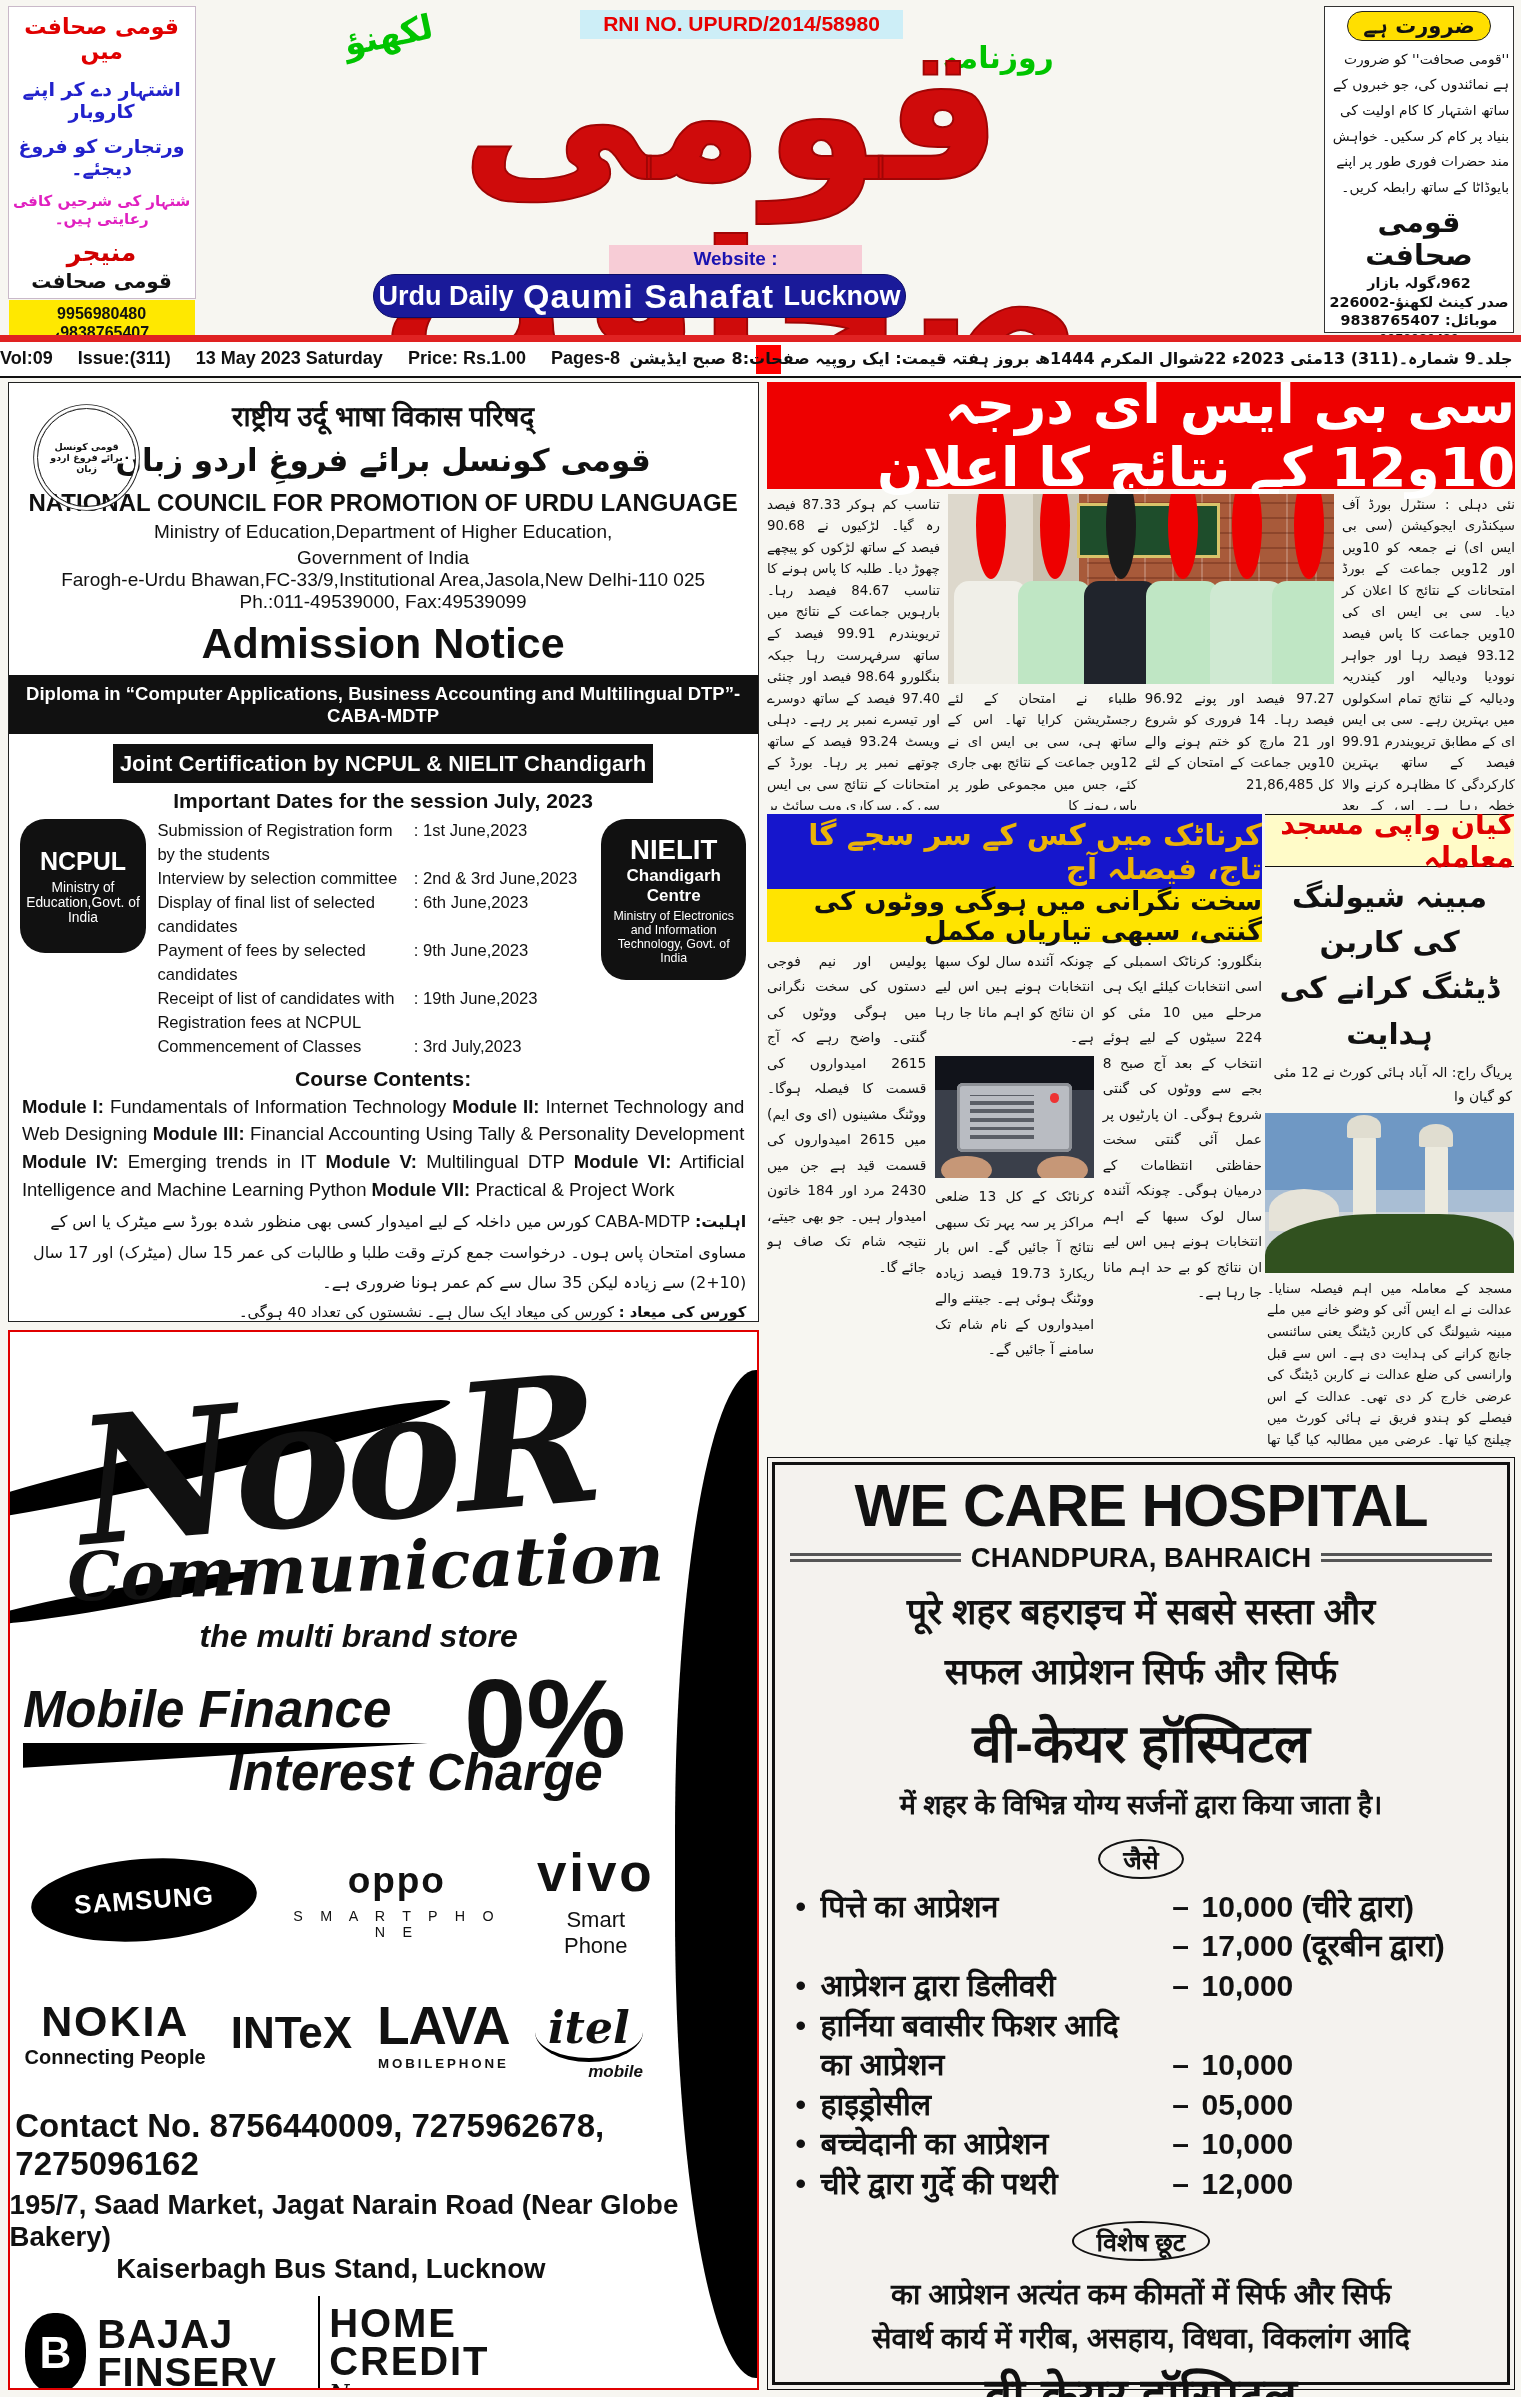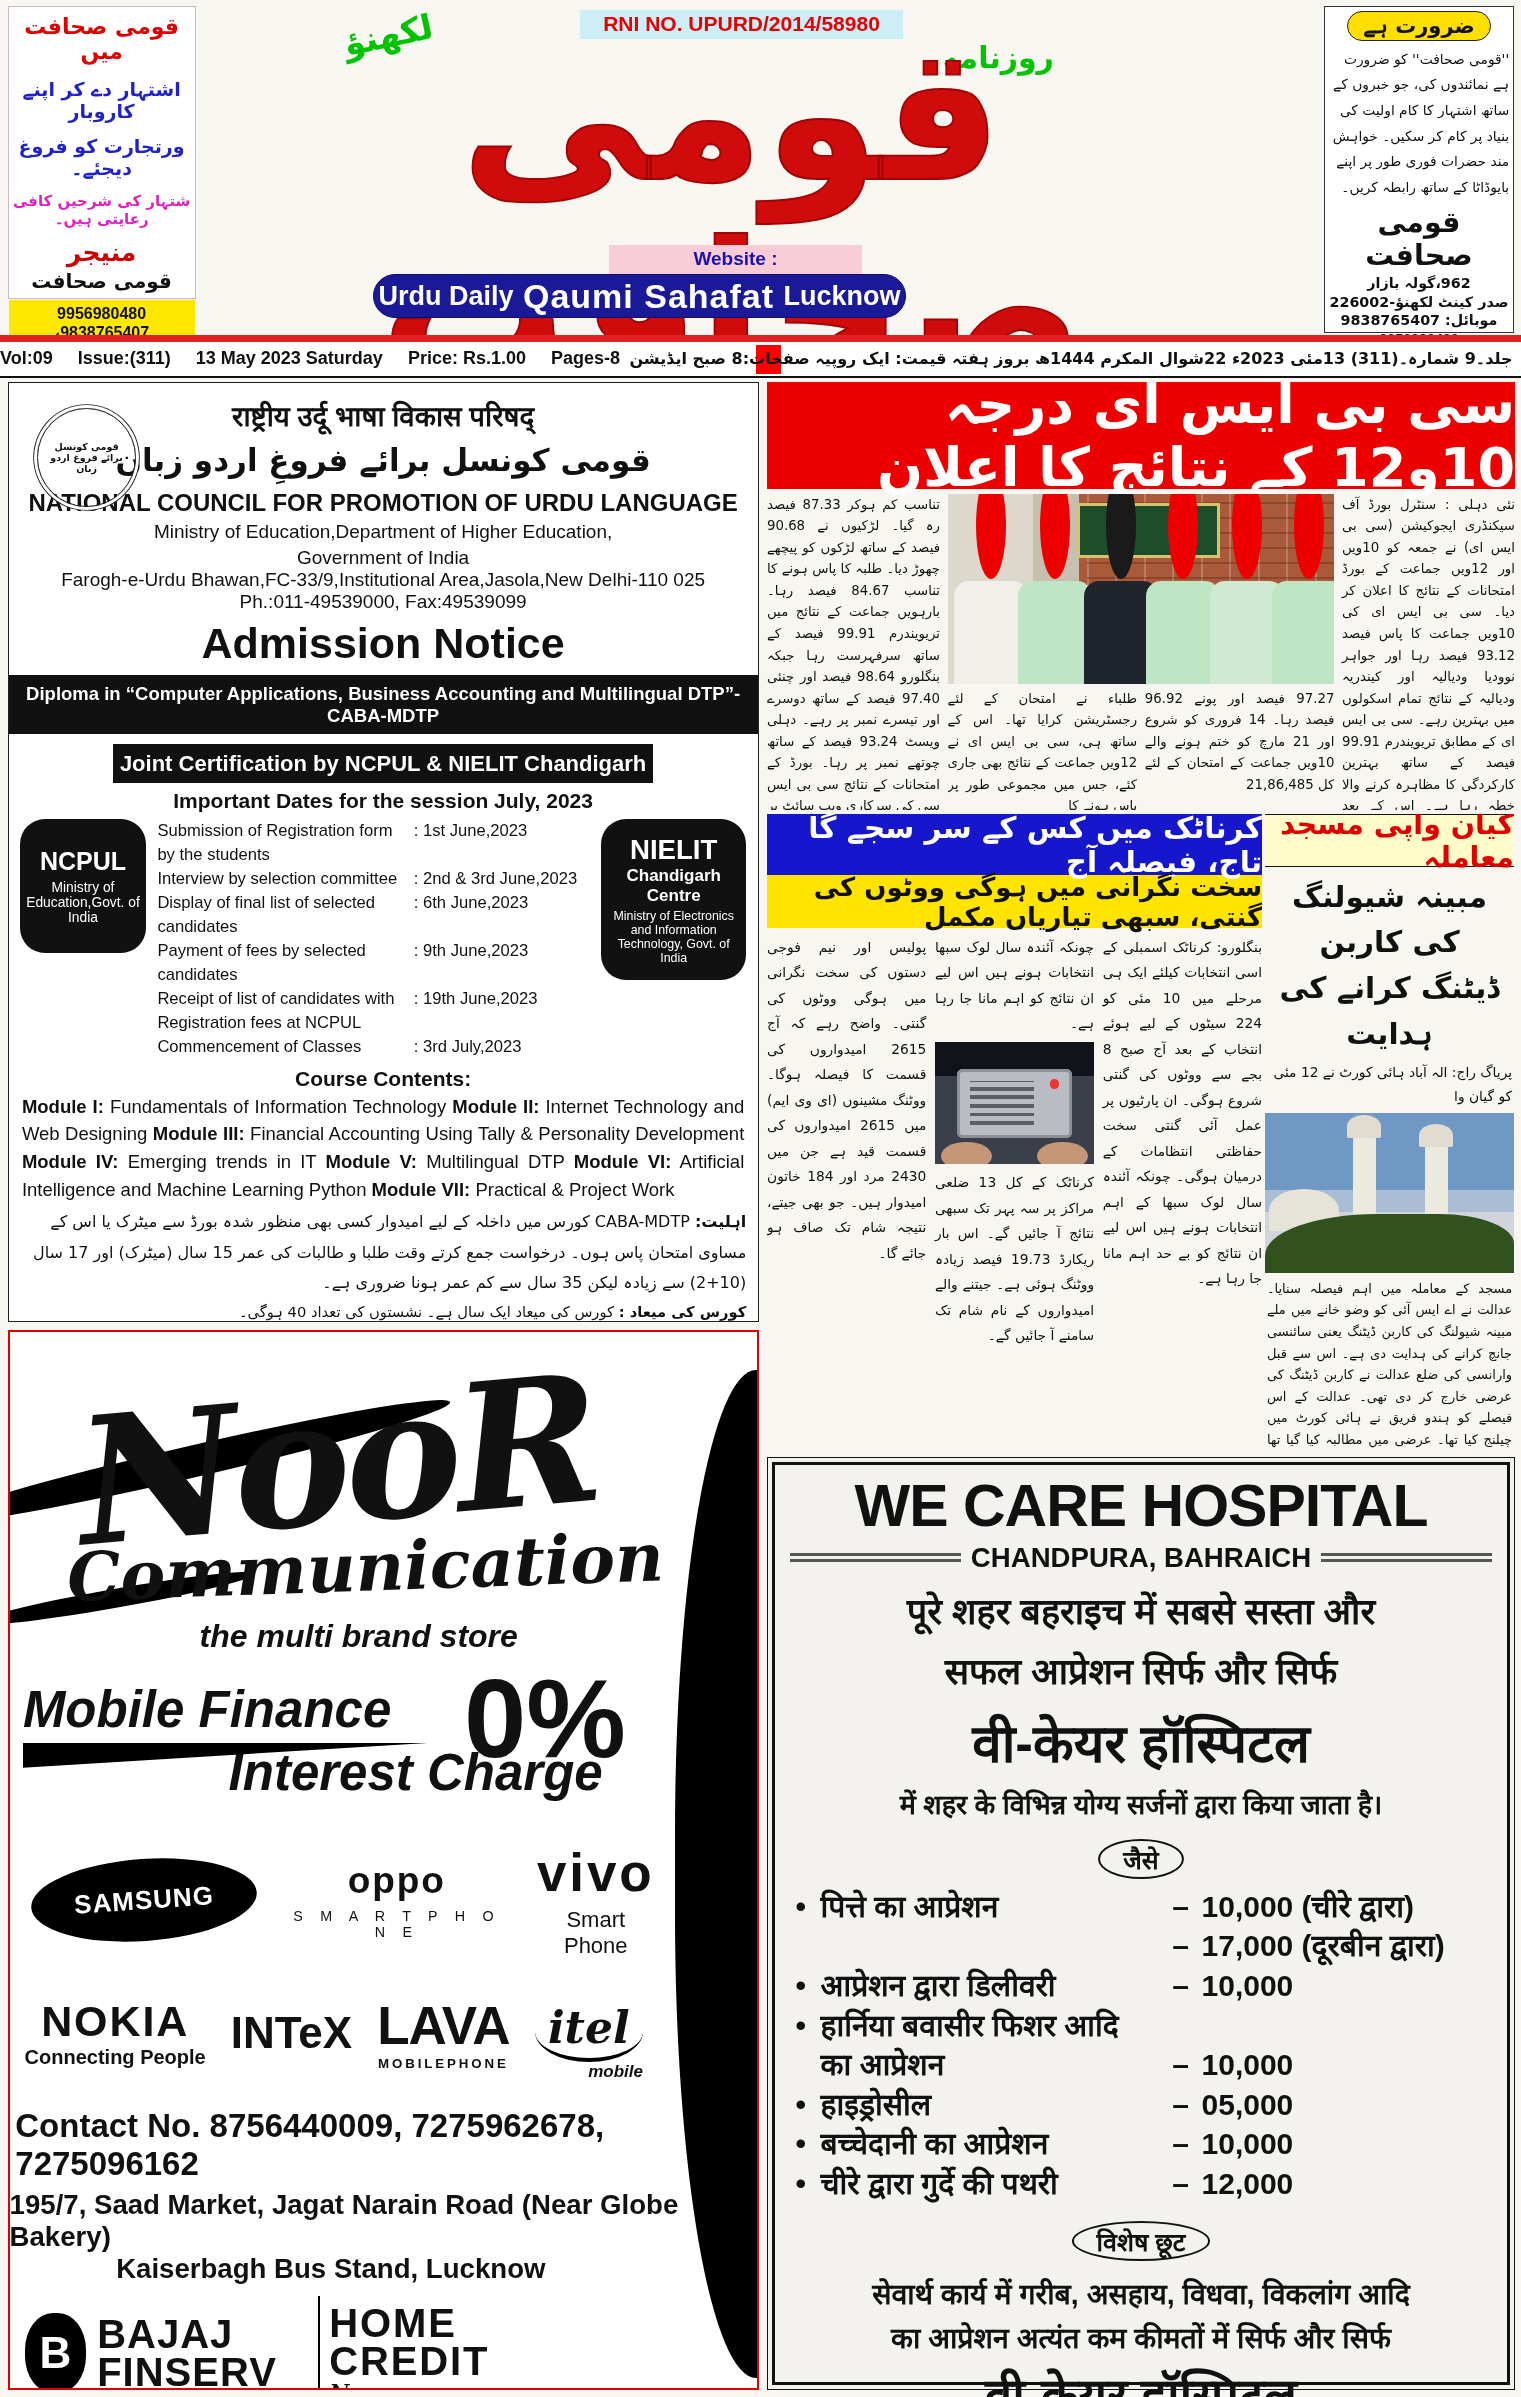--- a/index.html
+++ b/index.html
@@ -106,22 +106,22 @@
     background:repeating-linear-gradient(0deg,rgba(60,10,0,.25) 0 1.9px,transparent 1.9px 15px),
                repeating-linear-gradient(90deg,rgba(255,255,255,.22) 0 1.9px,transparent 1.9px 28.5px),#a85a3a; }
   .photo-students .plaque { position:absolute; top:9.5px; right:114px; width:143px; height:55px;
     background:#1e4d2b; border:3.8px solid #d9c36a; }
   .fig { position:absolute; bottom:0; width:80px; }
   .fig .head { width:30px; height:30px; border-radius:50%; background:#c69777; margin:0 auto 1.9px; }
   .fig .torso { width:74px; height:103px; border-radius:15px 15px 0 0; background:#bfe6c4; margin:0 auto; }
   .fig .arm { position:absolute; width:11.4px; height:49px; background:#bfe6c4; border-radius:5.7px; top:-27px; }
   
   #karnataka { left:767px; top:814px; width:495px; height:635px; overflow:hidden; }
-  #karnataka .blue { background:#1616cc; height:61px; display:flex; align-items:center;
-    justify-content:center; color:#ffffff; font-weight:bold; font-size:29.5px; }
+  #karnataka .blue { background:#1616cc; height:75px; display:flex; align-items:center;
+    justify-content:center; color:#eab308; font-weight:bold; font-size:29.5px; }
   #karnataka .yellow { background:#ffe400; height:53px; display:flex; align-items:center;
     justify-content:center; color:#111; font-weight:bold; font-size:26px; }
   #karnataka .kbody { display:flex; direction:rtl; gap:8.6px; margin-top:6.7px; font-size:13.8px;
     line-height:1.85; text-align:justify; height:504px; overflow:hidden; }
   #karnataka .kbody > div { flex:1; }
   .photo-evm { position:relative; height:122px; margin:5.7px 0;
     background:linear-gradient(180deg,#11131a 0 28%,#3a3f4a 28% 100%); overflow:hidden; }
   .photo-evm .machine { position:absolute; left:14%; top:22%; width:72%; height:56%;
     background:#b9bcc2; border-radius:5.7px;
     box-shadow:inset 0 0 0 2.9px #8d9096; }
@@ -546,19 +546,19 @@
         <span class="pb">•</span>
         <span class="pn">चीरे द्वारा गुर्दे की पथरी</span>
         <span class="pd">–</span>
         <span class="pp">12,000</span>
       </div>
     <div class="seprow">
         <div class="sepline"></div>
         <div class="oval">विशेष छूट</div>
         <div class="sepline"></div>
       </div>
+    <div class="disc">का आप्रेशन अत्यंत कम कीमतों में सिर्फ और सिर्फ</div>
     <div class="disc">सेवार्थ कार्य में गरीब, असहाय, विधवा, विकलांग आदि</div>
-    <div class="disc">का आप्रेशन अत्यंत कम कीमतों में सिर्फ और सिर्फ</div>
     <div class="brand2">वी-केयर हॉस्पिटल</div>
 
   </div>
 </div>
 
 
 </body></html>

